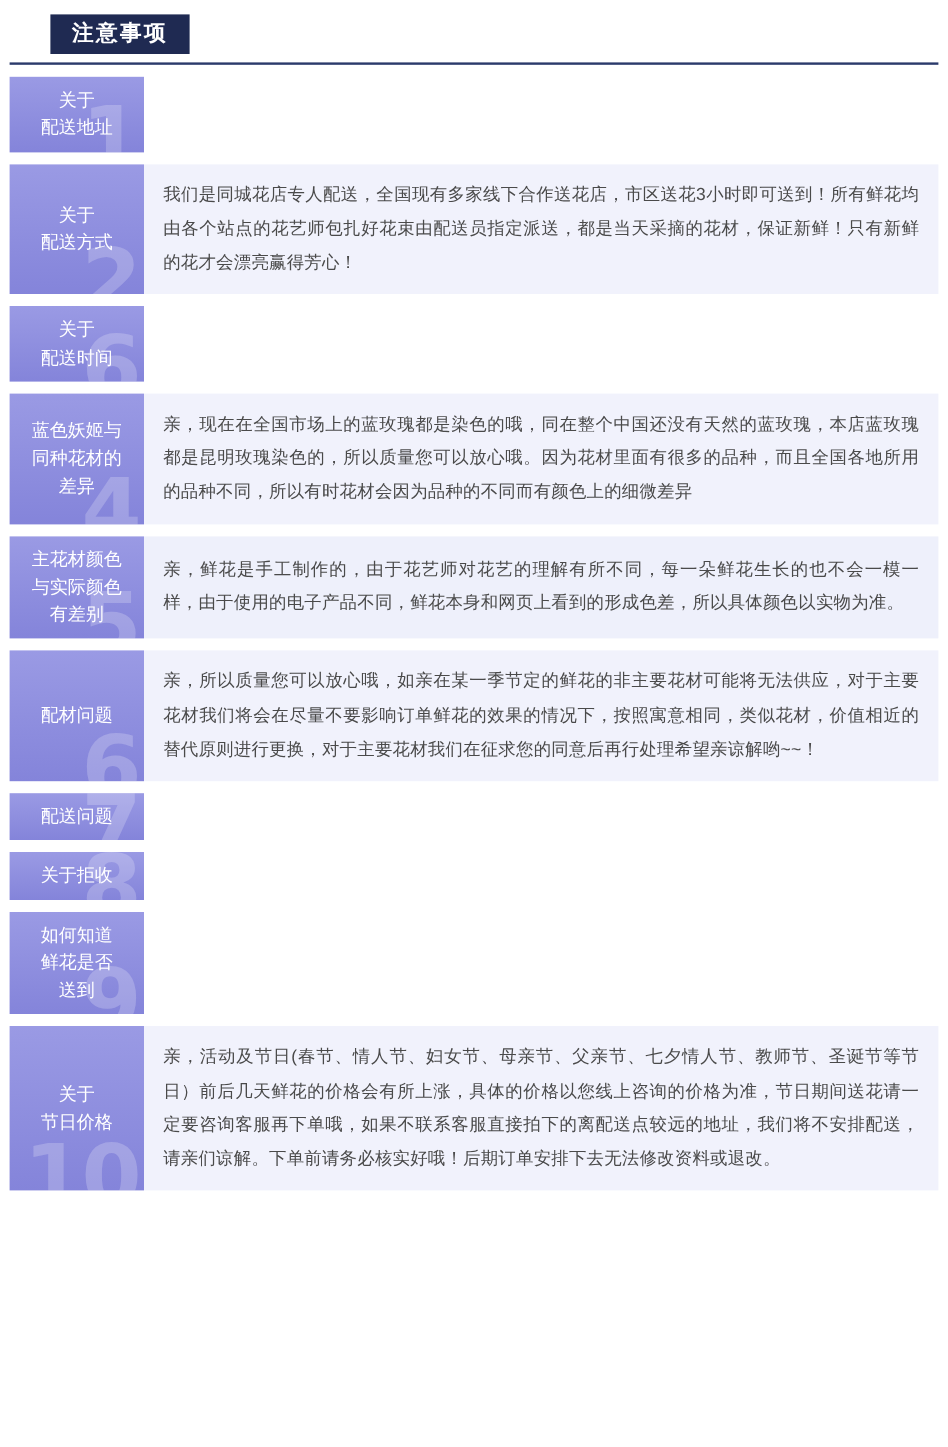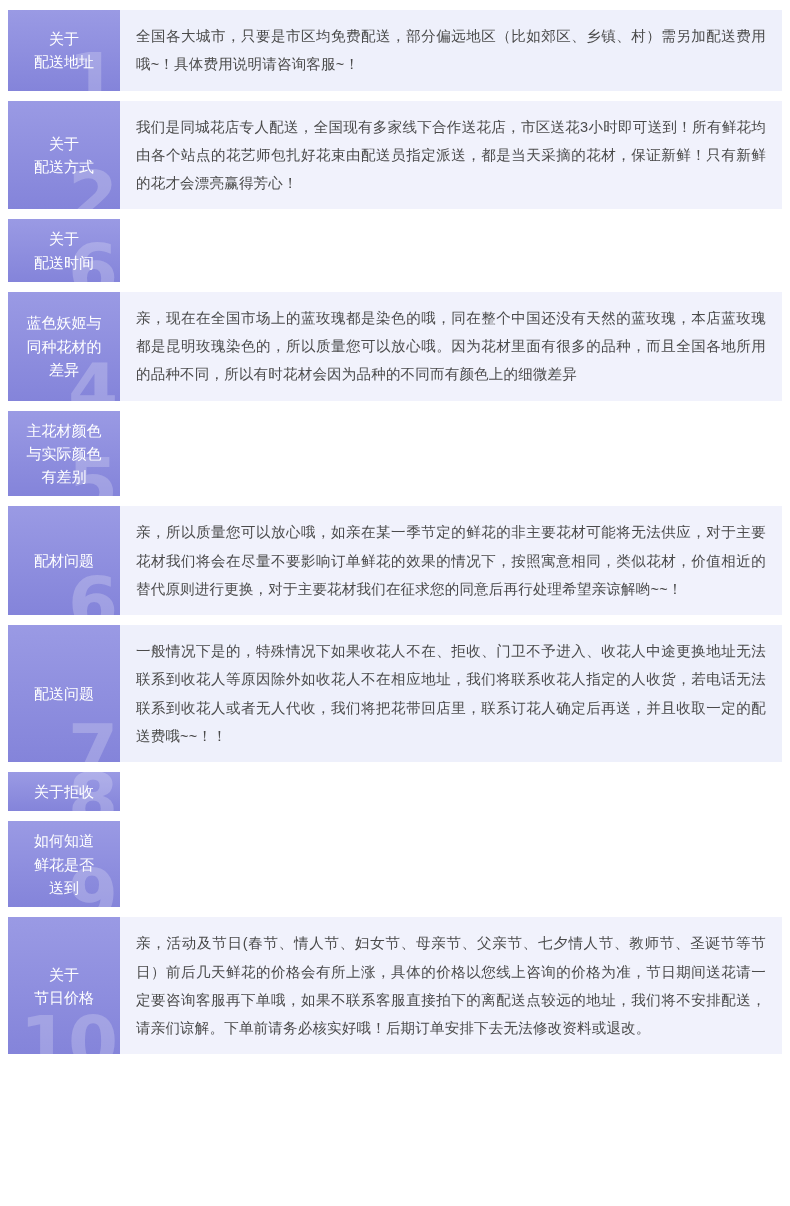--- a/index.html
+++ b/index.html
@@ -101,31 +101,31 @@
 
   
   .row:nth-child(odd) .body { background: #eef0fb; }
   .row:nth-child(even) .body { background: #f1f2fc; }
 </style>
 </head>
 <body>
 
 <div class="page">
 
+  <div class="header">
+    <div class="header-badge">注意事项</div>
+  </div>
 
   <div class="rows">
 
     <div class="row">
       <div class="tag">
         <div class="tag-num">1</div>
         <div class="tag-text">关于
 配送地址</div>
-      </div>
-      <div class="body">
-        <div class="body-text">全国各大城市，只要是市区均免费配送，部分偏远地区（比如郊区、乡镇、村）需另加配送费用哦~！具体费用说明请咨询客服~！</div>
       </div>
     </div>
 
     <div class="row">
       <div class="tag">
         <div class="tag-num">2</div>
         <div class="tag-text">关于
 配送方式</div>
       </div>
       <div class="body">
@@ -153,39 +153,39 @@
       </div>
     </div>
 
     <div class="row">
       <div class="tag">
         <div class="tag-num">5</div>
         <div class="tag-text">主花材颜色
 与实际颜色
 有差别</div>
       </div>
+      <div class="body">
+        <div class="body-text">亲，鲜花是手工制作的，由于花艺师对花艺的理解有所不同，每一朵鲜花生长的也不会一模一样，由于使用的电子产品不同，鲜花本身和网页上看到的形成色差，所以具体颜色以实物为准。</div>
+      </div>
     </div>
 
     <div class="row">
       <div class="tag">
         <div class="tag-num">6</div>
         <div class="tag-text">配材问题</div>
       </div>
       <div class="body">
         <div class="body-text">亲，所以质量您可以放心哦，如亲在某一季节定的鲜花的非主要花材可能将无法供应，对于主要花材我们将会在尽量不要影响订单鲜花的效果的情况下，按照寓意相同，类似花材，价值相近的替代原则进行更换，对于主要花材我们在征求您的同意后再行处理希望亲谅解哟~~！</div>
       </div>
     </div>
 
     <div class="row">
       <div class="tag">
         <div class="tag-num">7</div>
         <div class="tag-text">配送问题</div>
-      </div>
-      <div class="body">
-        <div class="body-text">一般情况下是的，特殊情况下如果收花人不在、拒收、门卫不予进入、收花人中途更换地址无法联系到收花人等原因除外如收花人不在相应地址，我们将联系收花人指定的人收货，若电话无法联系到收花人或者无人代收，我们将把花带回店里，联系订花人确定后再送，并且收取一定的配送费哦~~！！</div>
       </div>
     </div>
 
     <div class="row">
       <div class="tag">
         <div class="tag-num">8</div>
         <div class="tag-text">关于拒收</div>
       </div>
     </div>
 

